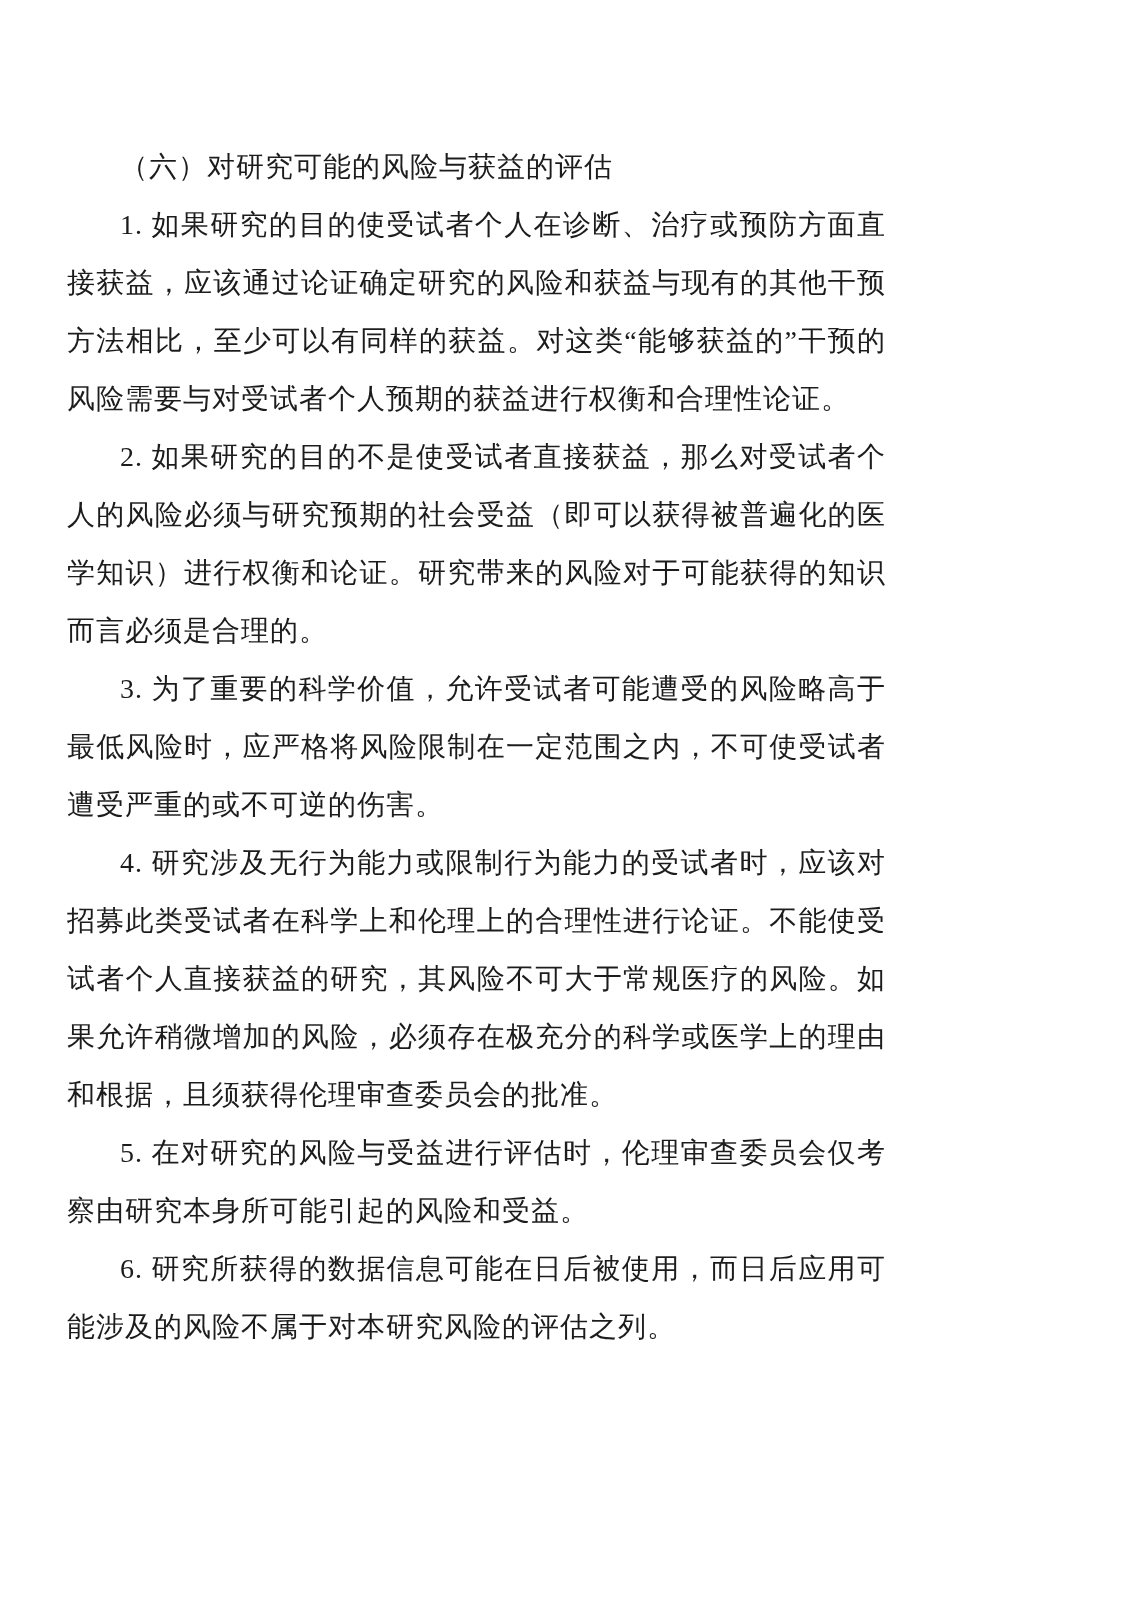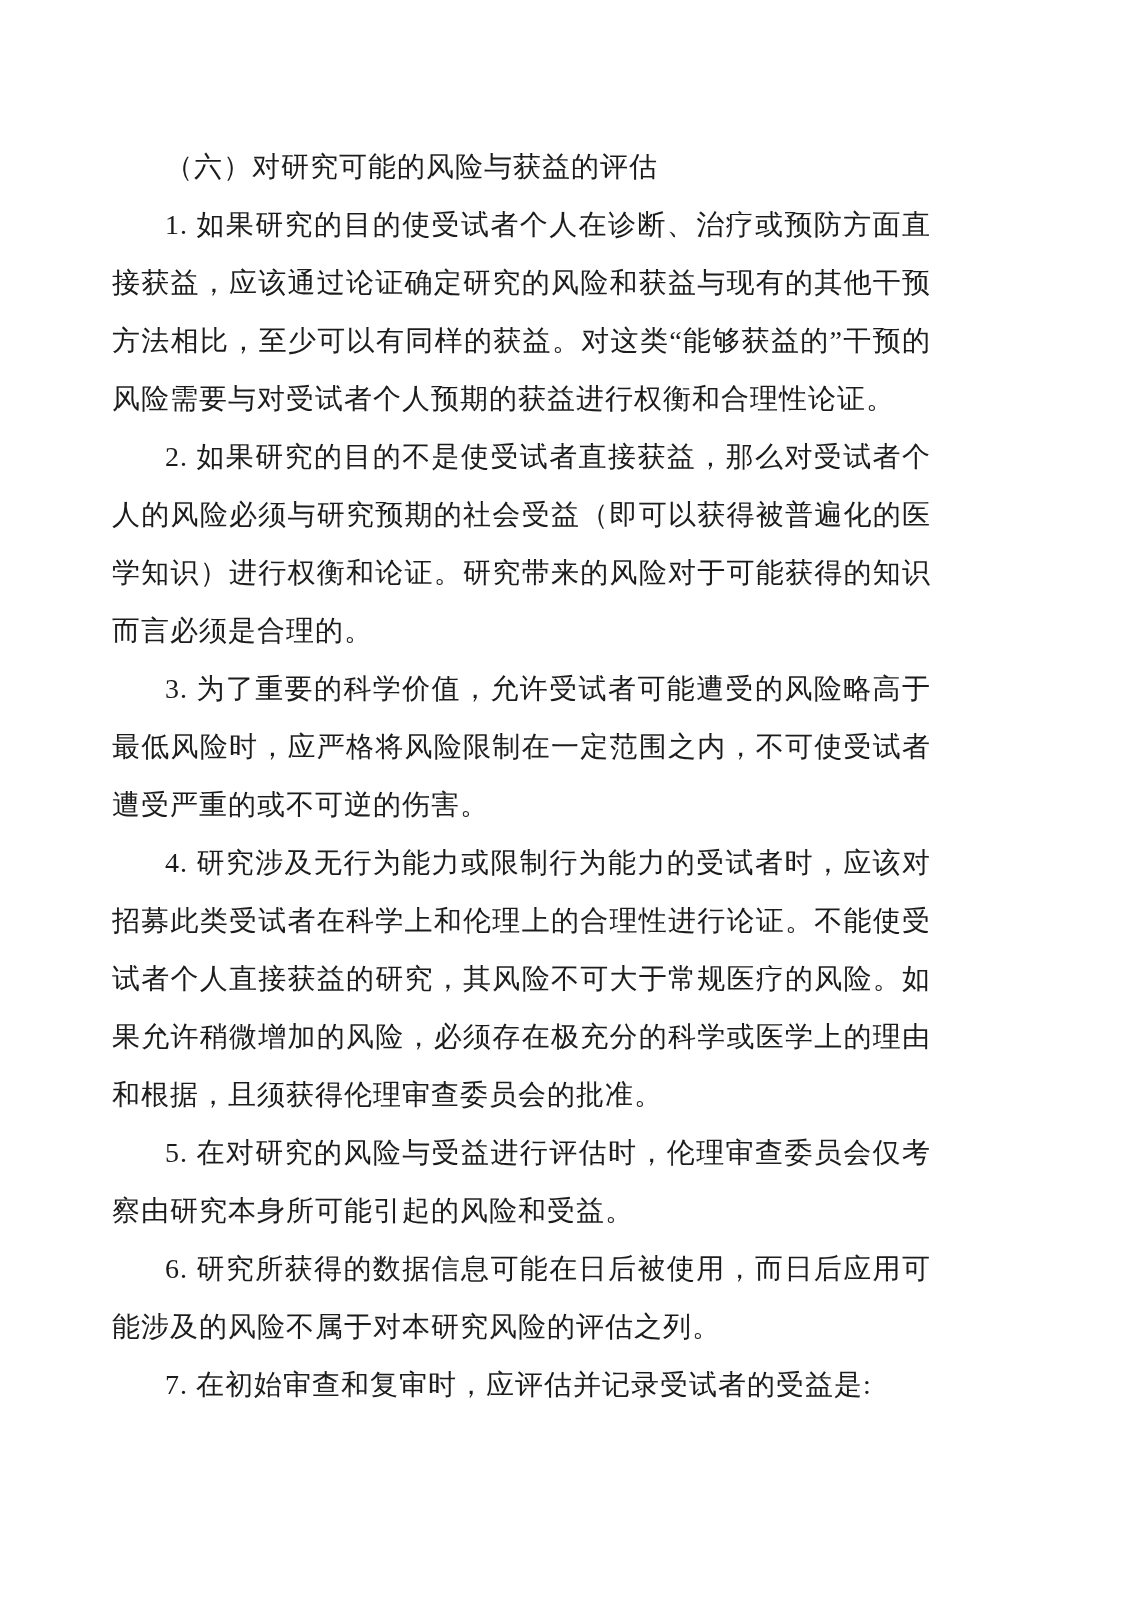--- a/index.html
+++ b/index.html
@@ -16,21 +16,21 @@
     overflow: hidden;
   }
   .page {
     position: absolute;
     top: 0;
     left: 0;
     width: 1131px;
     height: 1600px;
     background: #ffffff;
     box-sizing: border-box;
-    padding: 138px 150px 0 112px;
+    padding: 138px 150px 0 67px;
   }
   .textblock {
     width: 819px;
   }
   .para {
     margin: 0;
     font-size: 28px;
     line-height: 58px;
     text-align: justify;
     text-justify: inter-ideograph;
@@ -58,16 +58,15 @@
 
 <div class="page">
   <div class="textblock">
     <p class="para heading">（六）对研究可能的风险与获益的评估</p>
     <p class="para">1. 如果研究的目的使受试者个人在诊断、治疗或预防方面直接获益，应该通过论证确定研究的风险和获益与现有的其他干预方法相比，至少可以有同样的获益。对这类“能够获益的”干预的风险需要与对受试者个人预期的获益进行权衡和合理性论证。</p>
     <p class="para">2. 如果研究的目的不是使受试者直接获益，那么对受试者个人的风险必须与研究预期的社会受益（即可以获得被普遍化的医学知识）进行权衡和论证。研究带来的风险对于可能获得的知识而言必须是合理的。</p>
     <p class="para">3. 为了重要的科学价值，允许受试者可能遭受的风险略高于最低风险时，应严格将风险限制在一定范围之内，不可使受试者遭受严重的或不可逆的伤害。</p>
     <p class="para">4. 研究涉及无行为能力或限制行为能力的受试者时，应该对招募此类受试者在科学上和伦理上的合理性进行论证。不能使受试者个人直接获益的研究，其风险不可大于常规医疗的风险。如果允许稍微增加的风险，必须存在极充分的科学或医学上的理由和根据，且须获得伦理审查委员会的批准。</p>
     <p class="para">5. 在对研究的风险与受益进行评估时，伦理审查委员会仅考察由研究本身所可能引起的风险和受益。</p>
     <p class="para">6. 研究所获得的数据信息可能在日后被使用，而日后应用可能涉及的风险不属于对本研究风险的评估之列。</p>
-    <p class="para">7. 在初始审查和复审时，应评估并记录受试者的受益是:</p>
   </div>
 
 </div>
 
 </body></html>

